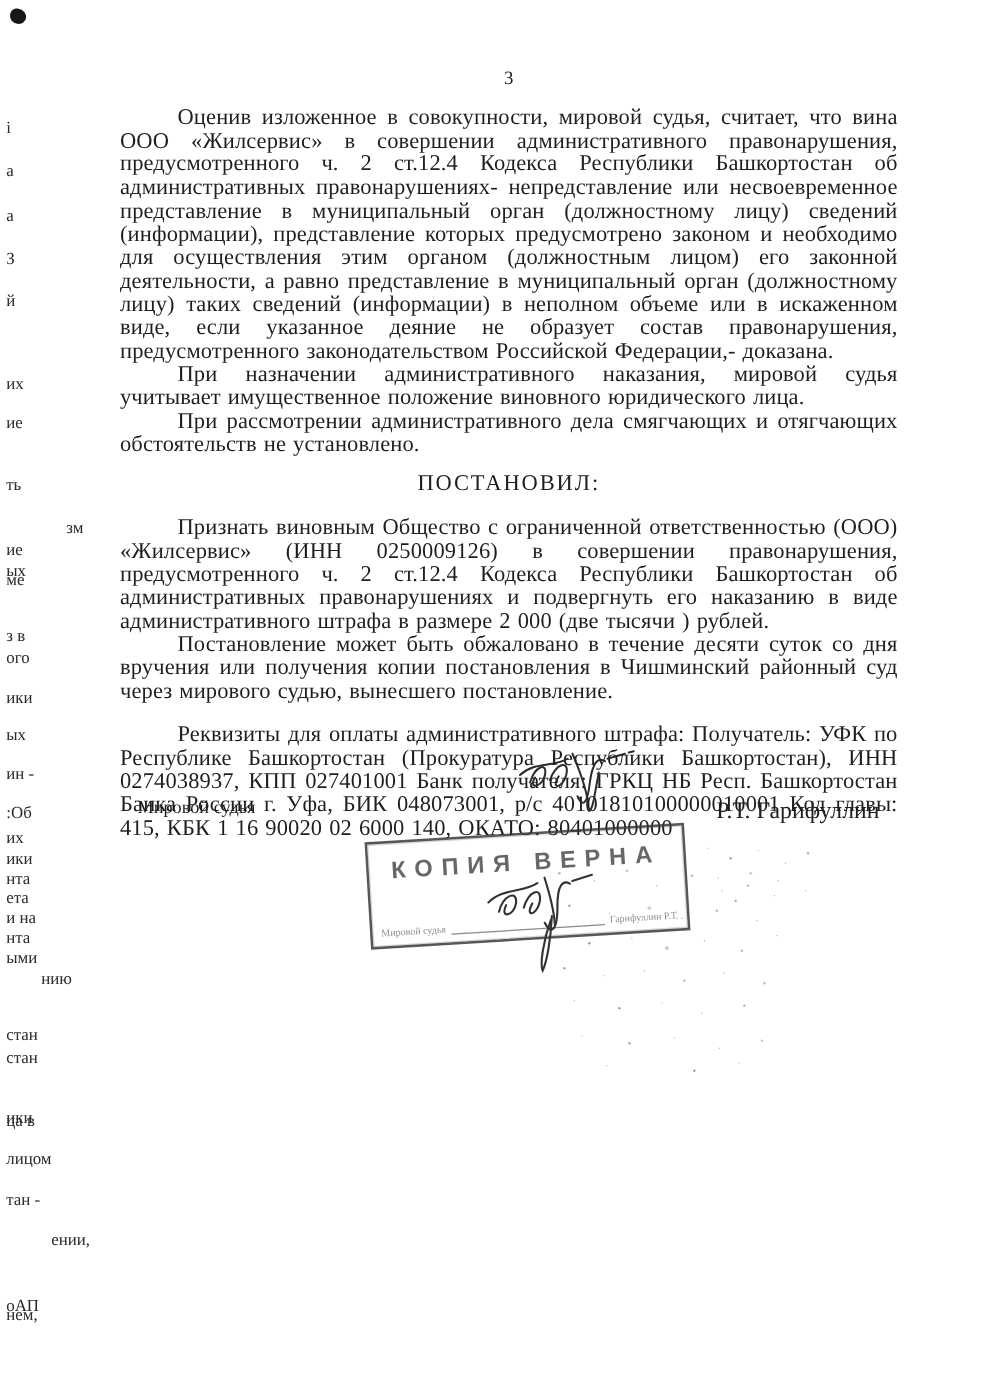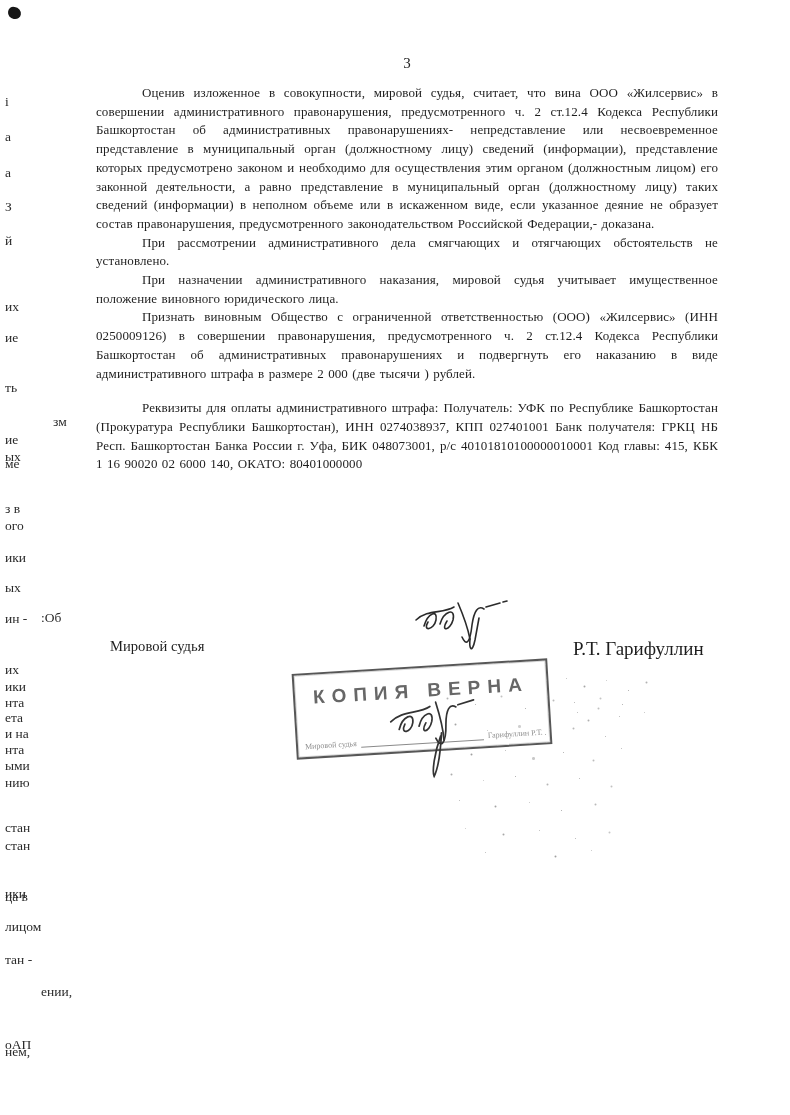--- a/index.html
+++ b/index.html
@@ -12,21 +12,21 @@
   .corner-mark{
     position:absolute;top:7px;left:8px;width:13px;height:12px;
     background:#171717;border-radius:40% 55% 45% 50%;transform:rotate(8deg);
   }
   .pagenum{
     position:absolute;top:55px;left:96px;width:622px;
     text-align:center;font-size:15px;color:#222;
   }
   .content{
     position:absolute;top:84px;left:96px;width:622px;
-    font-size:13px;line-height:18.7px;text-align:justify;
+    font-size:18px;line-height:18.7px;text-align:justify;
     letter-spacing:.1px;word-spacing:1px;
   }
   .content p{margin:0;text-indent:46px;}
   .content p.heading{
     text-align:center;text-indent:0;margin:12px 0 17px 0;
     letter-spacing:1.5px;
   }
   .content p.gap-before{margin-top:16px;}
   .sig-label{position:absolute;top:638px;left:110px;font-size:14.6px;}
   .sig-name{position:absolute;top:638px;left:528px;font-size:19px;margin-left:45px;}
@@ -82,23 +82,25 @@
 <body>
 
 <div class="page">
 
   <div class="corner-mark"></div>
 
   <div class="pagenum">3</div>
 
   <div class="content">
     <p>Оценив изложенное в совокупности, мировой судья, считает, что вина ООО «Жилсервис» в совершении административного правонарушения, предусмотренного ч. 2 ст.12.4 Кодекса Республики Башкортостан об административных правонарушениях- непредставление или несвоевременное представление в муниципальный орган (должностному лицу) сведений (информации), представление которых предусмотрено законом и необходимо для осуществления этим органом (должностным лицом) его законной деятельности, а равно представление в муниципальный орган (должностному лицу) таких сведений (информации) в неполном объеме или в искаженном виде, если указанное деяние не образует состав правонарушения, предусмотренного законодательством Российской Федерации,- доказана.</p>
+    <p>При назначении административного наказания, мировой судья учитывает имущественное положение виновного юридического лица.</p>
     <p>При рассмотрении административного дела смягчающих и отягчающих обстоятельств не установлено.</p>
-    <p>При назначении административного наказания, мировой судья учитывает имущественное положение виновного юридического лица.</p>
+    <p class="heading">ПОСТАНОВИЛ:</p>
     <p>Признать виновным Общество с ограниченной ответственностью (ООО) «Жилсервис» (ИНН 0250009126) в совершении правонарушения, предусмотренного ч. 2 ст.12.4 Кодекса Республики Башкортостан об административных правонарушениях и подвергнуть его наказанию в виде административного штрафа в размере 2 000 (две тысячи ) рублей.</p>
+    <p>Постановление может быть обжаловано в течение десяти суток со дня вручения или получения копии постановления в Чишминский районный суд через мирового судью, вынесшего постановление.</p>
     <p class="gap-before">Реквизиты для оплаты административного штрафа: Получатель: УФК по Республике Башкортостан (Прокуратура Республики Башкортостан), ИНН 0274038937, КПП 027401001 Банк получателя: ГРКЦ НБ Респ. Башкортостан Банка России г. Уфа, БИК 048073001, р/с 40101810100000010001 Код главы: 415, КБК 1 16 90020 02 6000 140, ОКАТО: 80401000000</p>
   </div>
 
   <div class="sig-label">Мировой судья</div>
 
   <svg class="sig-svg" width="100" height="62" viewBox="0 0 100 62">
     <path d="M4 24 C 16 13, 30 18, 42 11"></path>
     <path d="M12 30 C 16 17, 26 13, 24 24 C 22 34, 10 36, 16 26"></path>
     <path d="M28 28 C 32 15, 44 11, 41 24 C 38 35, 28 36, 35 25"></path>
     <path d="M46 7 C 52 21, 56 33, 58 43"></path>
@@ -142,29 +144,29 @@
       <span class="frag" style="top: 380px;">ть</span>
       <span class="frag" style="top: 414px; margin-left: 48px;">зм</span>
       <span class="frag" style="top: 432px;">ие</span>
       <span class="frag" style="top: 449px;">ых</span>
       <span class="frag" style="top: 456px;">ме</span>
       <span class="frag" style="top: 501px;">з в</span>
       <span class="frag" style="top: 518px;">ого</span>
       <span class="frag" style="top: 550px;">ики</span>
       <span class="frag" style="top: 580px;">ых</span>
       <span class="frag" style="top: 611px;">ин -</span>
-      <span class="frag" style="top: 610px; margin-left: 36px;">:Об</span>
+      <span class="frag" style="top: 642px;">:Об</span>
       <span class="frag" style="top: 662px;">их</span>
       <span class="frag" style="top: 679px;">ики</span>
       <span class="frag" style="top: 695px;">нта</span>
       <span class="frag" style="top: 710px;">ета</span>
       <span class="frag" style="top: 726px;">и на</span>
       <span class="frag" style="top: 742px;">нта</span>
       <span class="frag" style="top: 758px;">ыми</span>
-      <span class="frag" style="top: 775px;">нию</span>
+      <span class="frag" style="top: 775px; margin-left: 28px;">нию</span>
       <span class="frag" style="top: 820px;">стан</span>
       <span class="frag" style="top: 838px;">стан</span>
       <span class="frag" style="top: 889px;">ца в</span>
       <span class="frag" style="top: 886px;">ики</span>
       <span class="frag" style="top: 919px;">лицом</span>
       <span class="frag" style="top: 952px;">тан -</span>
       <span class="frag" style="top: 984px; margin-left: 36px;">ении,</span>
       <span class="frag" style="top: 1044px;">нем,</span>
       <span class="frag" style="top: 1037px;">оАП</span>
     </div>

